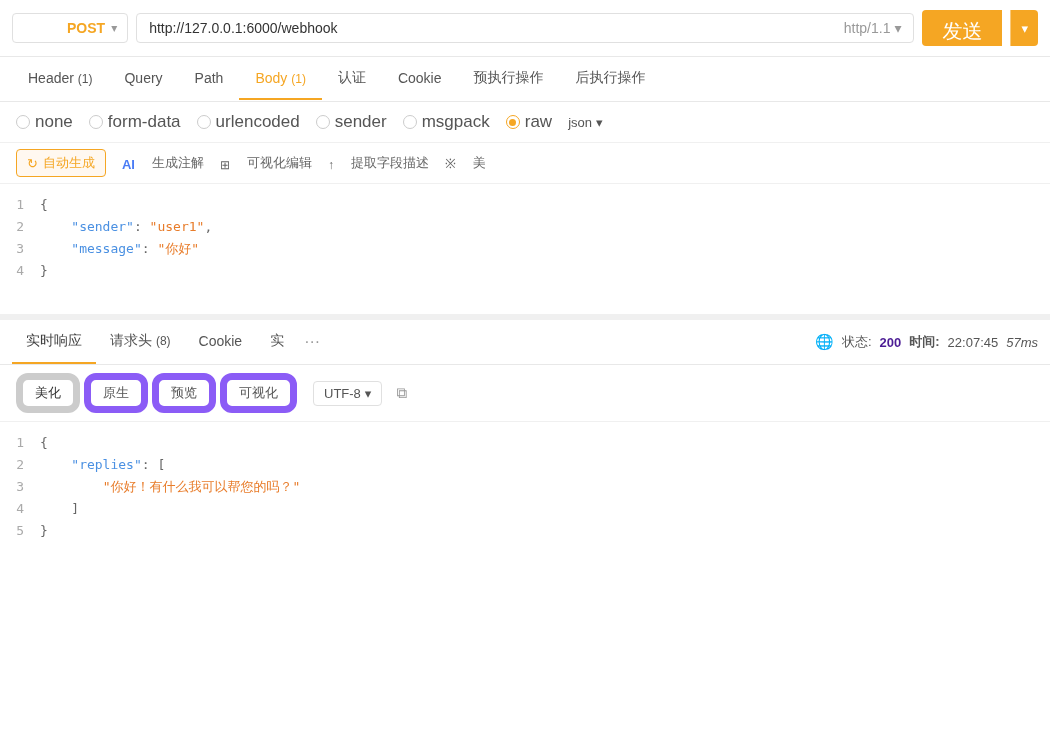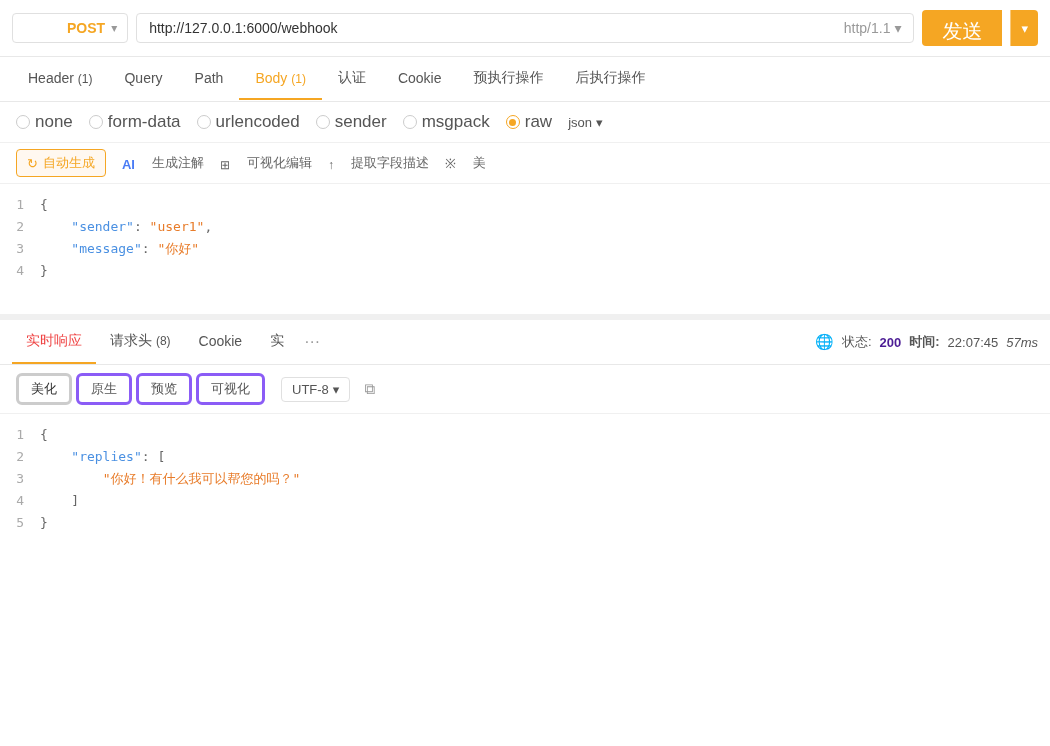--- a/index.html
+++ b/index.html
@@ -277,21 +277,21 @@
     .bottom-tab-item {
       padding: 12px 14px;
       cursor: pointer;
       color: #555;
       font-size: 14px;
       border-bottom: 2px solid transparent;
       white-space: nowrap;
     }
 
     .bottom-tab-item.active {
-      color: #ef4444;
+      color: #404040;
       border-bottom: 2px solid #f5a623;
     }
 
     .status-section {
       margin-left: auto;
       display: flex;
       align-items: center;
       gap: 8px;
       font-size: 13px;
     }
@@ -319,22 +319,22 @@
       display: flex;
       align-items: center;
       padding: 8px 16px;
       gap: 4px;
       border-bottom: 1px solid #f0f0f0;
       background: #fff;
     }
 
     .subtab-btn {
       padding: 4px 12px;
-      border-radius: 6px;
-      border: 3px solid #8b5cf6;
+      border-radius: 12px;
+      border: 7px solid #8b5cf6;
       background: #fff;
       cursor: pointer;
       font-size: 13px;
       color: #555;
     }
 
     .subtab-btn.active {
       background: #fff;
       border-color: #ccc;
       color: #333;

